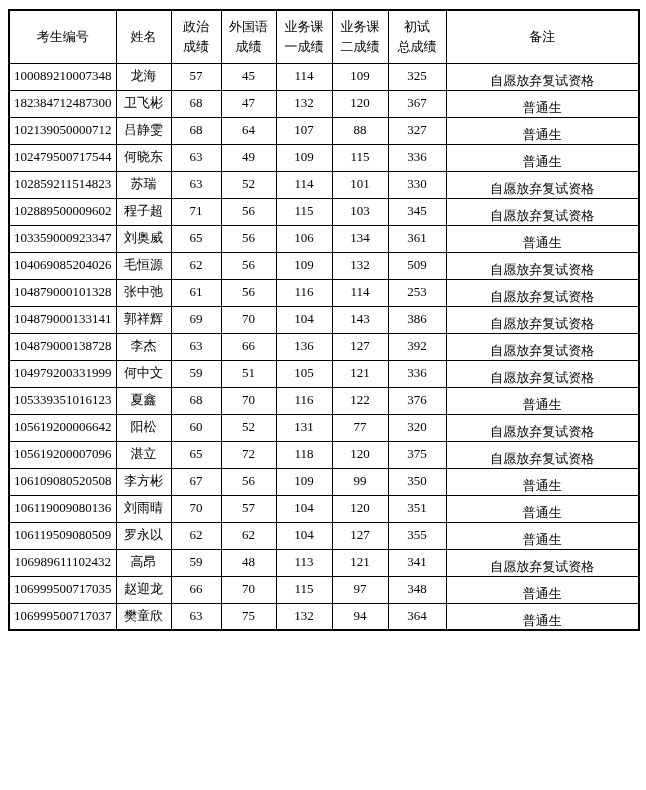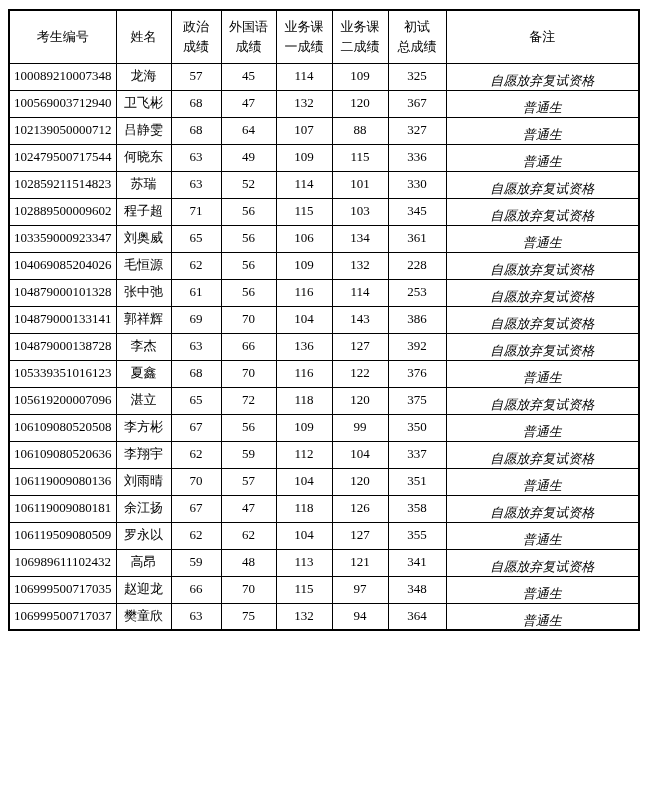--- a/index.html
+++ b/index.html
@@ -54,21 +54,20 @@
   col.c1 { width: 55px; }
   col.c2 { width: 50px; }
   col.c3 { width: 55px; }
   col.c4 { width: 56px; }
   col.c5 { width: 56px; }
   col.c6 { width: 58px; }
   col.c7 { width: 193px; }
   
   table.results tbody td.col-7 {
     padding-top: 9px;
-    font-style: italic;
   }
   table.results tbody td.col-0 {
     letter-spacing: 0px;
   }
 </style>
 </head>
 <body>
 
 <div class="page">
   <table class="results">
@@ -104,21 +103,21 @@
           <td class="col-0">100089210007348</td>
           <td class="col-1">龙海</td>
           <td class="col-2">57</td>
           <td class="col-3">45</td>
           <td class="col-4">114</td>
           <td class="col-5">109</td>
           <td class="col-6">325</td>
           <td class="col-7">自愿放弃复试资格</td>
         </tr>
         <tr>
-          <td class="col-0">100569003712940</td>
+          <td class="col-0">182384712487300</td>
           <td class="col-1">卫飞彬</td>
           <td class="col-2">68</td>
           <td class="col-3">47</td>
           <td class="col-4">132</td>
           <td class="col-5">120</td>
           <td class="col-6">367</td>
           <td class="col-7">普通生</td>
         </tr>
         <tr>
           <td class="col-0">102139050000712</td>
@@ -170,21 +169,21 @@
           <td class="col-6">361</td>
           <td class="col-7">普通生</td>
         </tr>
         <tr>
           <td class="col-0">104069085204026</td>
           <td class="col-1">毛恒源</td>
           <td class="col-2">62</td>
           <td class="col-3">56</td>
           <td class="col-4">109</td>
           <td class="col-5">132</td>
-          <td class="col-6">228</td>
+          <td class="col-6">509</td>
           <td class="col-7">自愿放弃复试资格</td>
         </tr>
         <tr>
           <td class="col-0">104879000101328</td>
           <td class="col-1">张中弛</td>
           <td class="col-2">61</td>
           <td class="col-3">56</td>
           <td class="col-4">116</td>
           <td class="col-5">114</td>
           <td class="col-6">253</td>
@@ -204,80 +203,80 @@
           <td class="col-0">104879000138728</td>
           <td class="col-1">李杰</td>
           <td class="col-2">63</td>
           <td class="col-3">66</td>
           <td class="col-4">136</td>
           <td class="col-5">127</td>
           <td class="col-6">392</td>
           <td class="col-7">自愿放弃复试资格</td>
         </tr>
         <tr>
+          <td class="col-0">104979200331999</td>
+          <td class="col-1">何中文</td>
+          <td class="col-2">59</td>
+          <td class="col-3">51</td>
+          <td class="col-4">105</td>
+          <td class="col-5">121</td>
+          <td class="col-6">336</td>
+          <td class="col-7">自愿放弃复试资格</td>
+        </tr>
+        <tr>
           <td class="col-0">105339351016123</td>
           <td class="col-1">夏鑫</td>
           <td class="col-2">68</td>
           <td class="col-3">70</td>
           <td class="col-4">116</td>
           <td class="col-5">122</td>
           <td class="col-6">376</td>
           <td class="col-7">普通生</td>
         </tr>
         <tr>
+          <td class="col-0">105619200006642</td>
+          <td class="col-1">阳松</td>
+          <td class="col-2">60</td>
+          <td class="col-3">52</td>
+          <td class="col-4">131</td>
+          <td class="col-5">77</td>
+          <td class="col-6">320</td>
+          <td class="col-7">自愿放弃复试资格</td>
+        </tr>
+        <tr>
           <td class="col-0">105619200007096</td>
           <td class="col-1">湛立</td>
           <td class="col-2">65</td>
           <td class="col-3">72</td>
           <td class="col-4">118</td>
           <td class="col-5">120</td>
           <td class="col-6">375</td>
           <td class="col-7">自愿放弃复试资格</td>
         </tr>
         <tr>
           <td class="col-0">106109080520508</td>
           <td class="col-1">李方彬</td>
           <td class="col-2">67</td>
           <td class="col-3">56</td>
           <td class="col-4">109</td>
           <td class="col-5">99</td>
           <td class="col-6">350</td>
           <td class="col-7">普通生</td>
         </tr>
         <tr>
-          <td class="col-0">106109080520636</td>
-          <td class="col-1">李翔宇</td>
-          <td class="col-2">62</td>
-          <td class="col-3">59</td>
-          <td class="col-4">112</td>
-          <td class="col-5">104</td>
-          <td class="col-6">337</td>
-          <td class="col-7">自愿放弃复试资格</td>
-        </tr>
-        <tr>
           <td class="col-0">106119009080136</td>
           <td class="col-1">刘雨晴</td>
           <td class="col-2">70</td>
           <td class="col-3">57</td>
           <td class="col-4">104</td>
           <td class="col-5">120</td>
           <td class="col-6">351</td>
           <td class="col-7">普通生</td>
         </tr>
         <tr>
-          <td class="col-0">106119009080181</td>
-          <td class="col-1">余江扬</td>
-          <td class="col-2">67</td>
-          <td class="col-3">47</td>
-          <td class="col-4">118</td>
-          <td class="col-5">126</td>
-          <td class="col-6">358</td>
-          <td class="col-7">自愿放弃复试资格</td>
-        </tr>
-        <tr>
           <td class="col-0">106119509080509</td>
           <td class="col-1">罗永以</td>
           <td class="col-2">62</td>
           <td class="col-3">62</td>
           <td class="col-4">104</td>
           <td class="col-5">127</td>
           <td class="col-6">355</td>
           <td class="col-7">普通生</td>
         </tr>
         <tr>

